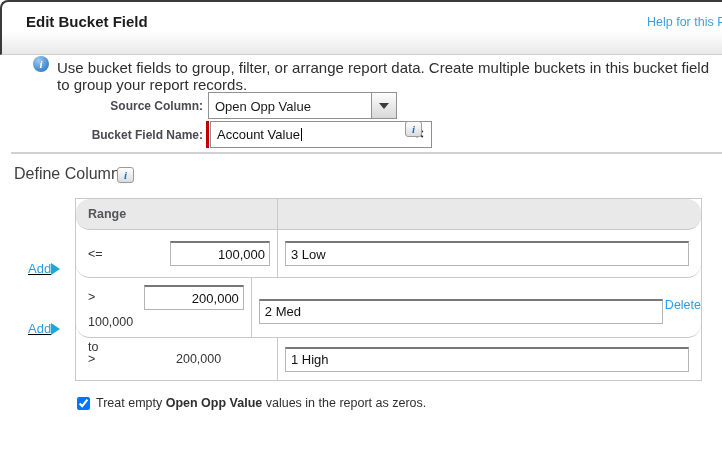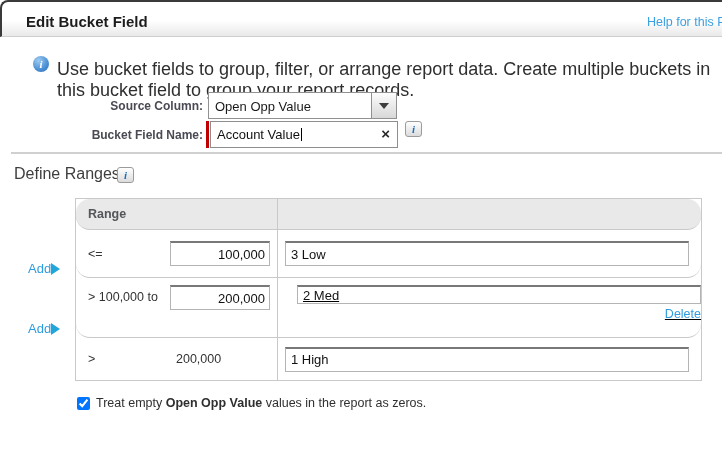--- a/index.html
+++ b/index.html
@@ -1,48 +1,48 @@
 <!DOCTYPE html>
 <html><head>
 <meta charset="utf-8">
 <style>
   * { margin:0; padding:0; box-sizing:border-box; }
   body { background:#fff; font-family:"Liberation Sans", sans-serif; }
   .page { position:relative; width:722px; height:451px; background:#fff; overflow:hidden; }
 
   
-  .header { position:absolute; top:0; left:0; width:722px; height:37px;
+  .header { position:absolute; top:0; left:0; width:722px; height:55px;
     background:linear-gradient(#ffffff 55%, #e9e9e9);
     border-top:2px solid #3a3a3a; border-left:2px solid #3a3a3a;
     border-bottom:1px solid #cfcfcf; border-radius:8px 0 0 0; }
   .title { position:absolute; left:24px; top:11px; font-size:15px; font-weight:bold; color:#1c1c1c; }
   .help-link { position:absolute; left:645px; top:13px; font-size:12.5px; color:#3ba0e0;
     white-space:nowrap; text-decoration:none; cursor:pointer; }
 
   
   .info-ball { position:absolute; left:33px; top:56px; width:16px; height:16px; border-radius:50%;
     background:radial-gradient(circle at 35% 28%, #9ecbf0, #4a8fd4 60%, #2c6cb5);
     color:#fff; font:bold italic 11px "Liberation Serif", serif; text-align:center; line-height:16px; }
-  .info-text { position:absolute; left:57px; top:59px; font-size:18px; color:#2f2f2f; }
+  .info-text { position:absolute; left:57px; top:59px; font-size:15px; color:#2f2f2f; }
 
   
   .form-label { position:absolute; left:40px; width:163px; text-align:right;
     font-size:12px; font-weight:bold; color:#4a4a54; }
   .lbl-source { top:99px; } .lbl-bucket { top:128px; }
 
   .select-box { position:absolute; left:208px; top:92px; width:189px; height:27px;
     border:1px solid #919191; background:#fff; display:flex; cursor:pointer; }
   .select-text { flex:1; padding:6px 0 0 6px; font-size:13px; color:#1a1a1a; overflow:hidden; white-space:nowrap; }
   .select-btn { width:25px; border-left:1px solid #919191;
     background:linear-gradient(#fdfdfd, #d8d8d8); display:flex; align-items:center; justify-content:center; }
   .dd-arrow { width:0; height:0; border-left:5px solid transparent; border-right:5px solid transparent;
     border-top:6px solid #3c3c3c; }
 
   .req-bar { position:absolute; left:206px; top:121px; width:3px; height:27px; background:#c00000; }
-  .text-box { position:absolute; left:210px; top:121px; width:188px; height:27px;
+  .text-box { position:absolute; left:210px; top:121px; width:222px; height:27px;
     border:1px solid #8e8e8e; background:#fff; cursor:text; }
   .text-box .val { position:absolute; left:6px; top:5px; font-size:13px; color:#111; white-space:nowrap; }
   .caret { display:inline-block; width:1px; height:13px; background:#000; vertical-align:-2px; margin-left:1px; }
   .clear-x { position:absolute; right:7px; top:4px; font-size:15px; font-weight:bold; color:#2b2b2b;
     line-height:16px; cursor:pointer; }
 
   .i-btn { position:absolute; width:17px; height:16px; border:1px solid #9b9b9b; border-radius:3px;
     background:linear-gradient(#ffffff, #dcdcdc); color:#1c6fba;
     font:bold italic 11px "Liberation Serif", serif; text-align:center; line-height:14px; cursor:pointer; }
   .i-field { left:405px; top:121px; }
@@ -65,27 +65,27 @@
     font-size:12.5px; font-weight:bold; color:#55565a; }
   .r1 { height:48px; } .r2 { height:60px; } .r3 { height:42px; }
   .op { font-size:12.5px; color:#333; }
   .val-input { margin-left:auto; margin-right:7px; width:100px; height:25px;
     border:1px solid #b4b4b4; border-top:2px solid #787878;
     text-align:right; padding-right:4px; font:13px "Liberation Sans", sans-serif; color:#111; }
   .name-input { width:404px; height:25px; border:1px solid #b4b4b4; border-top:2px solid #787878;
     padding-left:5px; font:13px "Liberation Sans", sans-serif; color:#111; }
   .r2 .cell-range { align-items:flex-start; padding-top:7px; }
   .r2 .op { line-height:25px; }
-  .r2 .cell-name { flex-direction:column; align-items:flex-end; padding-top:7px;text-decoration:underline; }
+  .r2 .cell-name { flex-direction:row; align-items:center; padding-top:7px; }
   .r2 .val-input { margin-top:0; }
   .link { font-size:12.5px; color:#2e9ce0; text-decoration:none; cursor:pointer; }
   .delete-link { margin:3px 0 16px 2px; }
   .static-val { position:absolute; left:100px; font-size:12.5px; color:#333; }
 
-  .add-btn { position:absolute; left:28px; display:flex; align-items:center; gap:0; cursor:pointer; }
+  .add-btn { position:absolute; left:28px; display:flex; align-items:center; gap:0; cursor:pointer;text-decoration:underline; }
   .add-1 { top:261px; } .add-2 { top:321px; }
   .add-btn .link { font-size:13px; }
   .add-arrow { width:0; height:0; border-left:9px solid #22a5d9;
     border-top:6px solid transparent; border-bottom:6px solid transparent; }
 
   
   .footer-row { position:absolute; left:77px; top:396px; display:flex; align-items:flex-start; }
   .footer-row input { width:13px; height:13px; margin:1px 6px 0 0; }
   .footer-text { font-size:12.5px; color:#2f2f2f; }
 </style>
@@ -112,21 +112,21 @@
 
   <div class="form-label lbl-bucket">Bucket Field Name:</div>
   <div class="req-bar"></div>
   <div class="text-box">
     <span class="val"><span>Account Value</span><span class="caret"></span></span>
     <span class="clear-x">×</span>
   </div>
   <div class="i-btn i-field"><span>i</span></div>
 
   <div class="divider"></div>
-  <div class="section-heading">Define Ranges</div>
+  <div class="section-heading">Define Column</div>
   <div class="i-btn i-ranges"><span>i</span></div>
 
   <div class="rtable">
     <div class="trow thead">
       <div class="cell-range">Range</div>
     </div>
 
     <div class="trow r1">
       <div class="cell-range">
         <span class="op">&lt;=</span>

